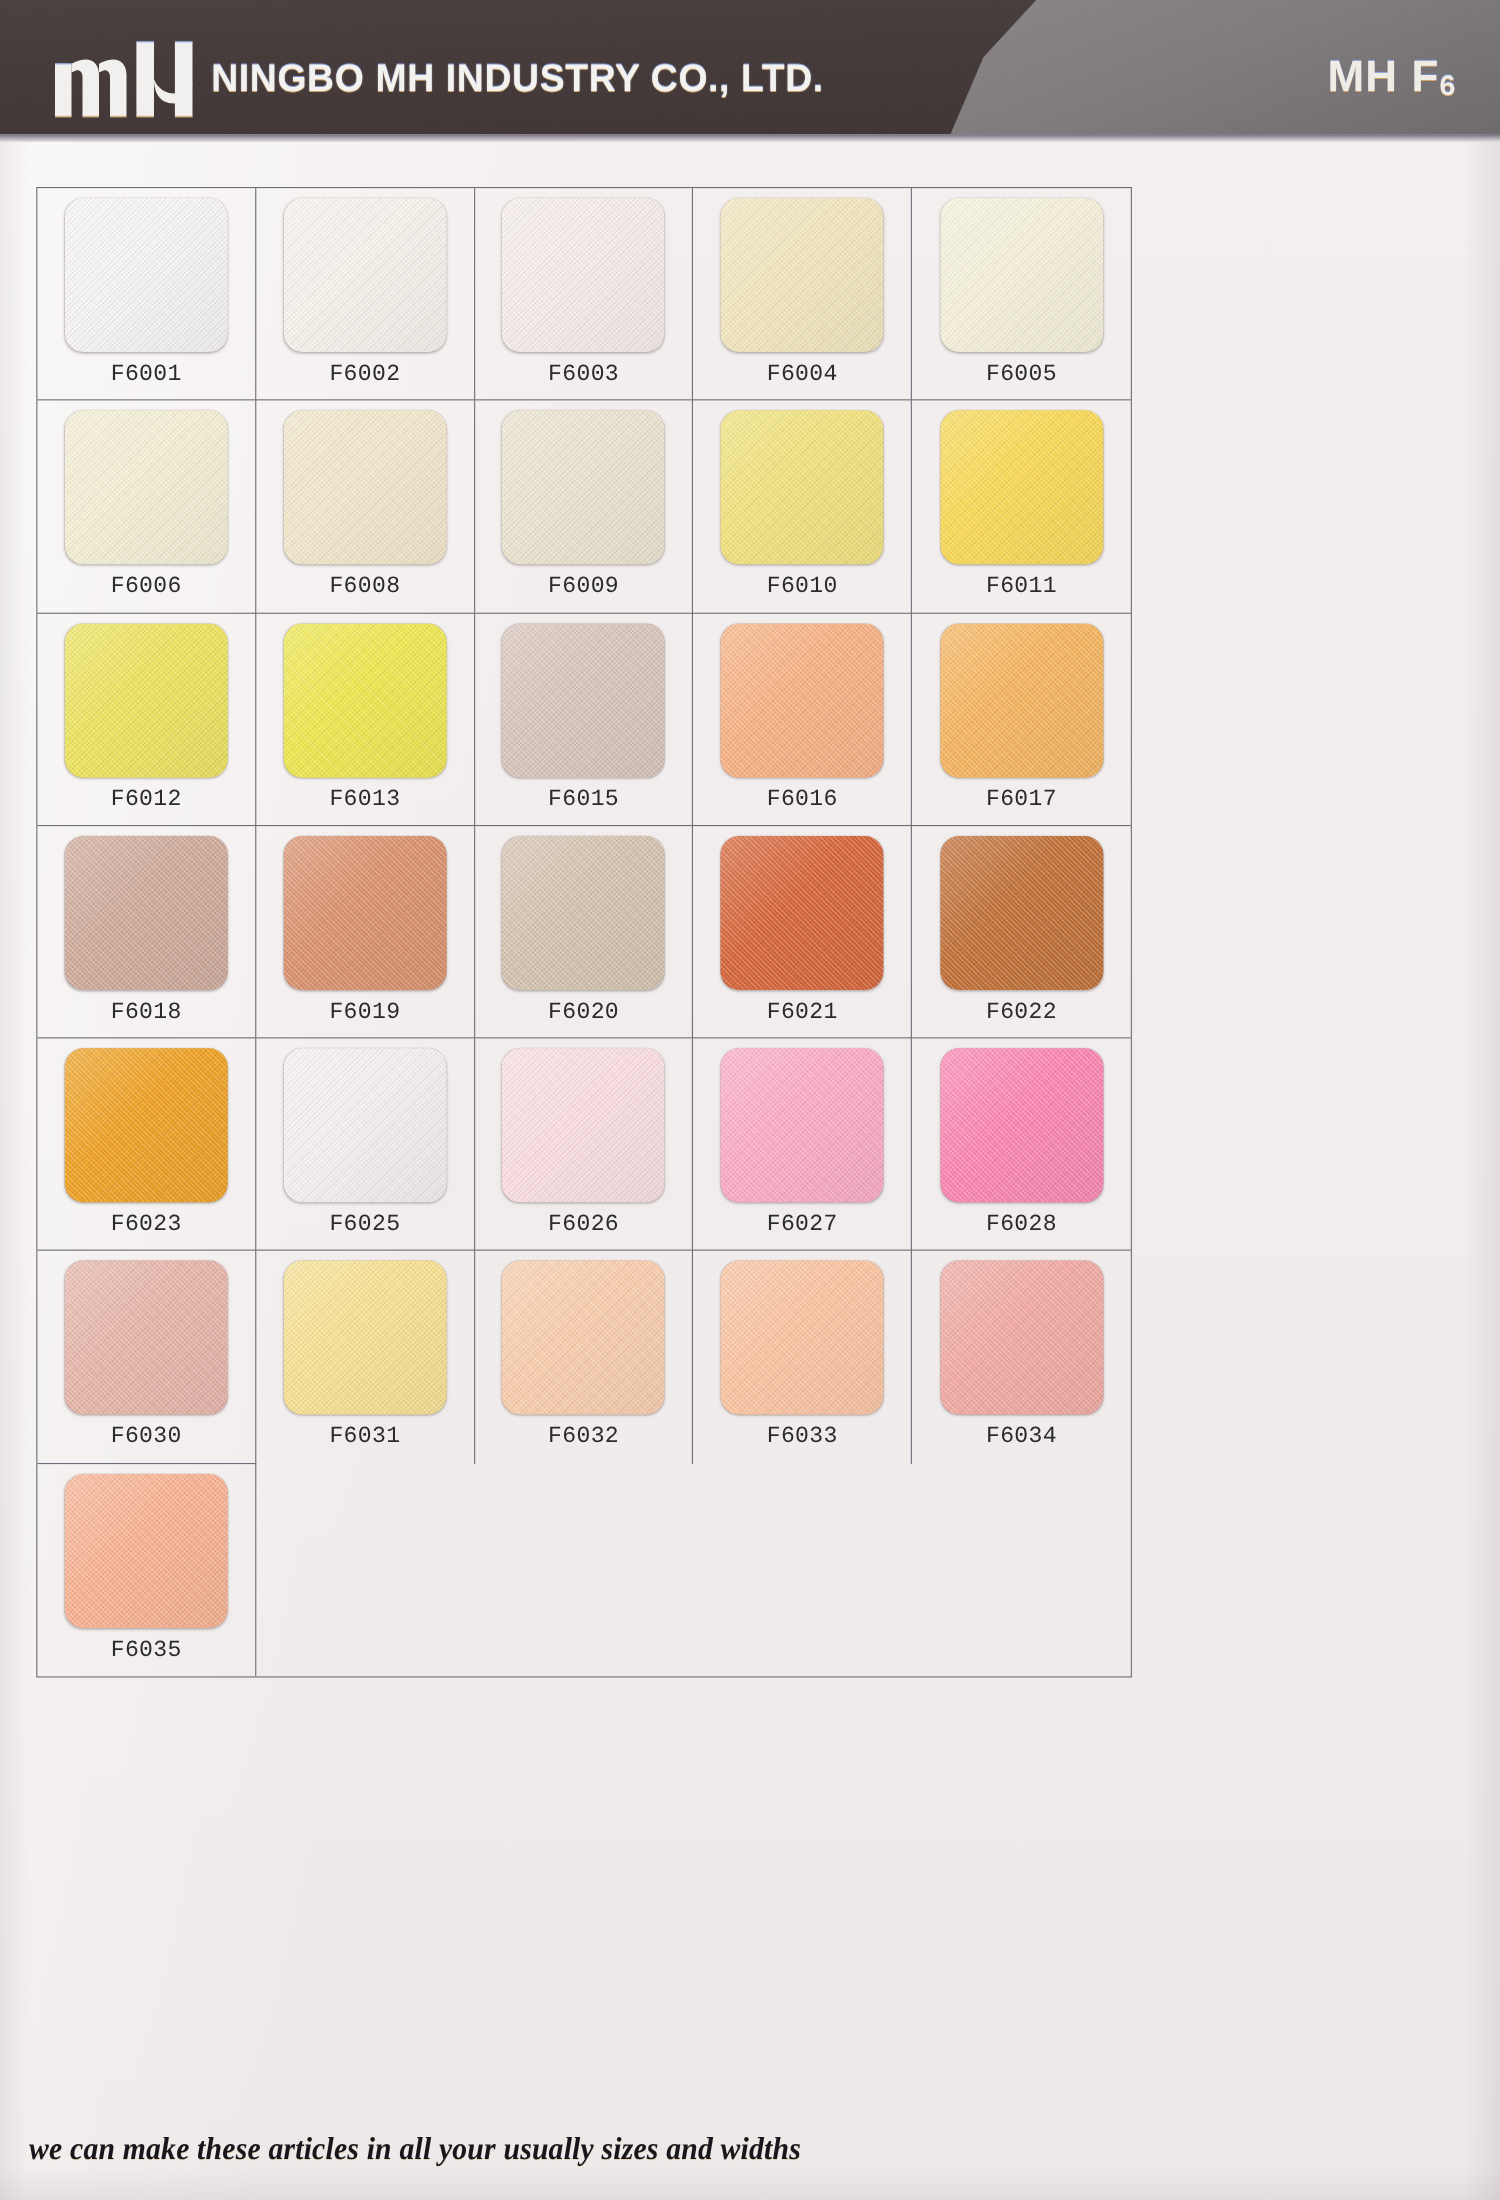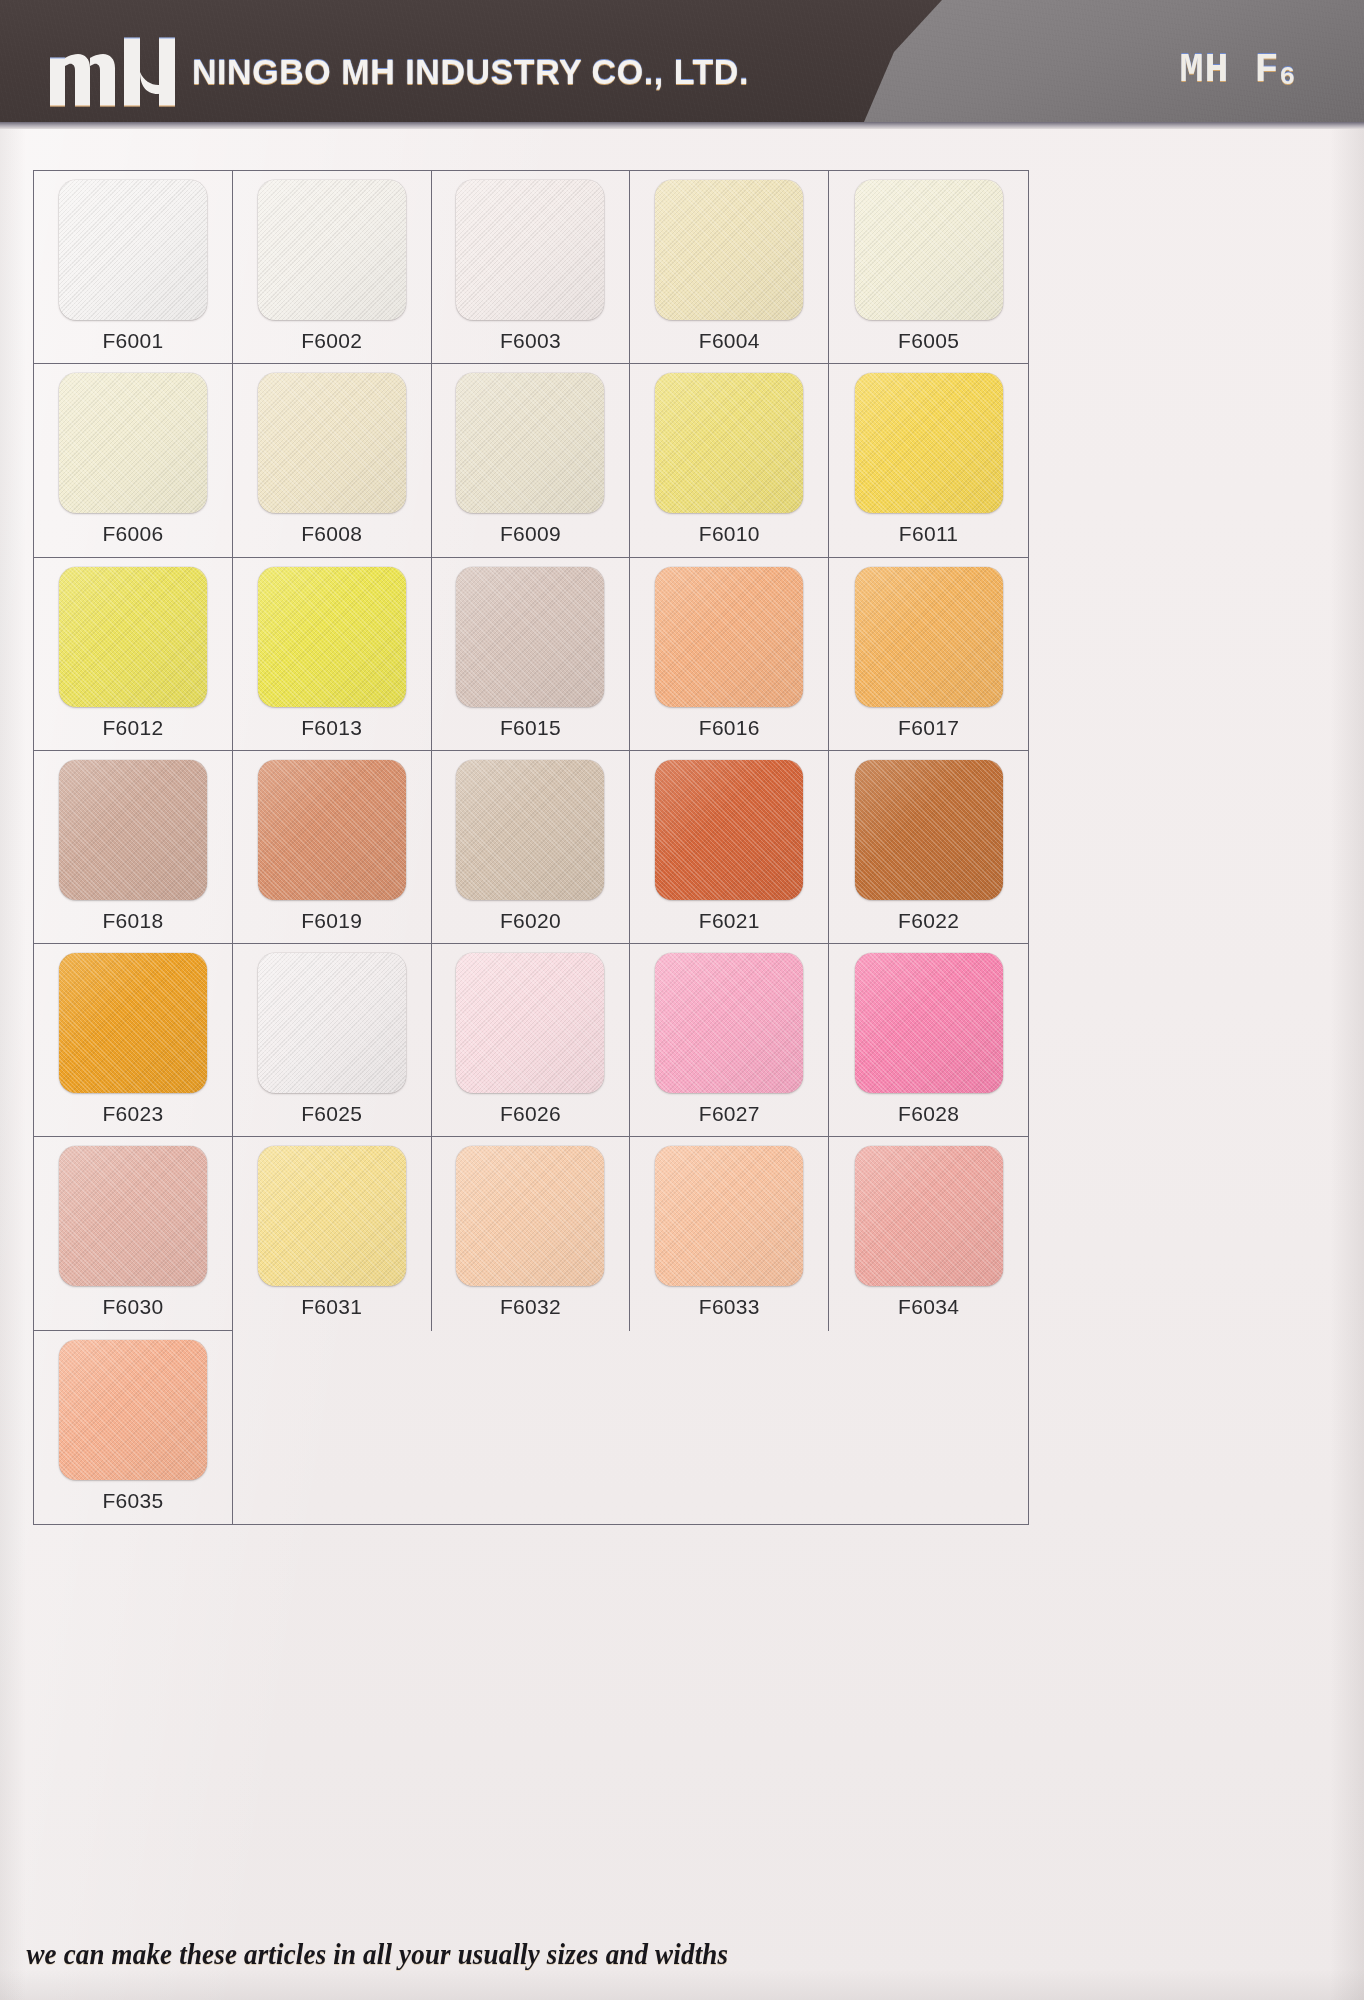--- a/index.html
+++ b/index.html
@@ -116,23 +116,23 @@
     text-shadow:
       0 -1px 0 rgba(120,150,220,0.95),
       0 1px 0 rgba(225,175,110,0.85),
       0 0 2px rgba(255,255,255,0.4);
     transform: scaleX(0.97);
     transform-origin: left center;
   }
 
   .badge {
     position: absolute;
-    right: 68px;
+    right: 40px;
     top: 48px;
-    font-family: Liberation Mono, monospace;
+    font-family: Liberation Sans, sans-serif;
     font-weight: bold;
     font-size: 40px;
     color: #efece6;
     letter-spacing: 1px;
     white-space: nowrap;
     text-shadow:
       0 -1px 0 rgba(110,140,215,0.9),
       0 1px 0 rgba(222,172,105,0.85);
   }
   .badge .sub {
@@ -199,21 +199,21 @@
     content: "";
     position: absolute;
     inset: 0;
     background: linear-gradient(135deg, rgba(255,255,255,0.20) 0%, rgba(255,255,255,0.0) 42%, rgba(0,0,0,0.045) 100%);
     z-index: 2;
     pointer-events: none;
   }
 
   .swatch-label {
     margin-top: 9px;
-    font-family: Liberation Sans, sans-serif;
+    font-family: Liberation Mono, monospace;
     font-size: 21px;
     color: #2b2b2e;
     letter-spacing: 0.3px;
     text-align: center;
     white-space: nowrap;
   }
 
   
   .footer {
     position: absolute;

